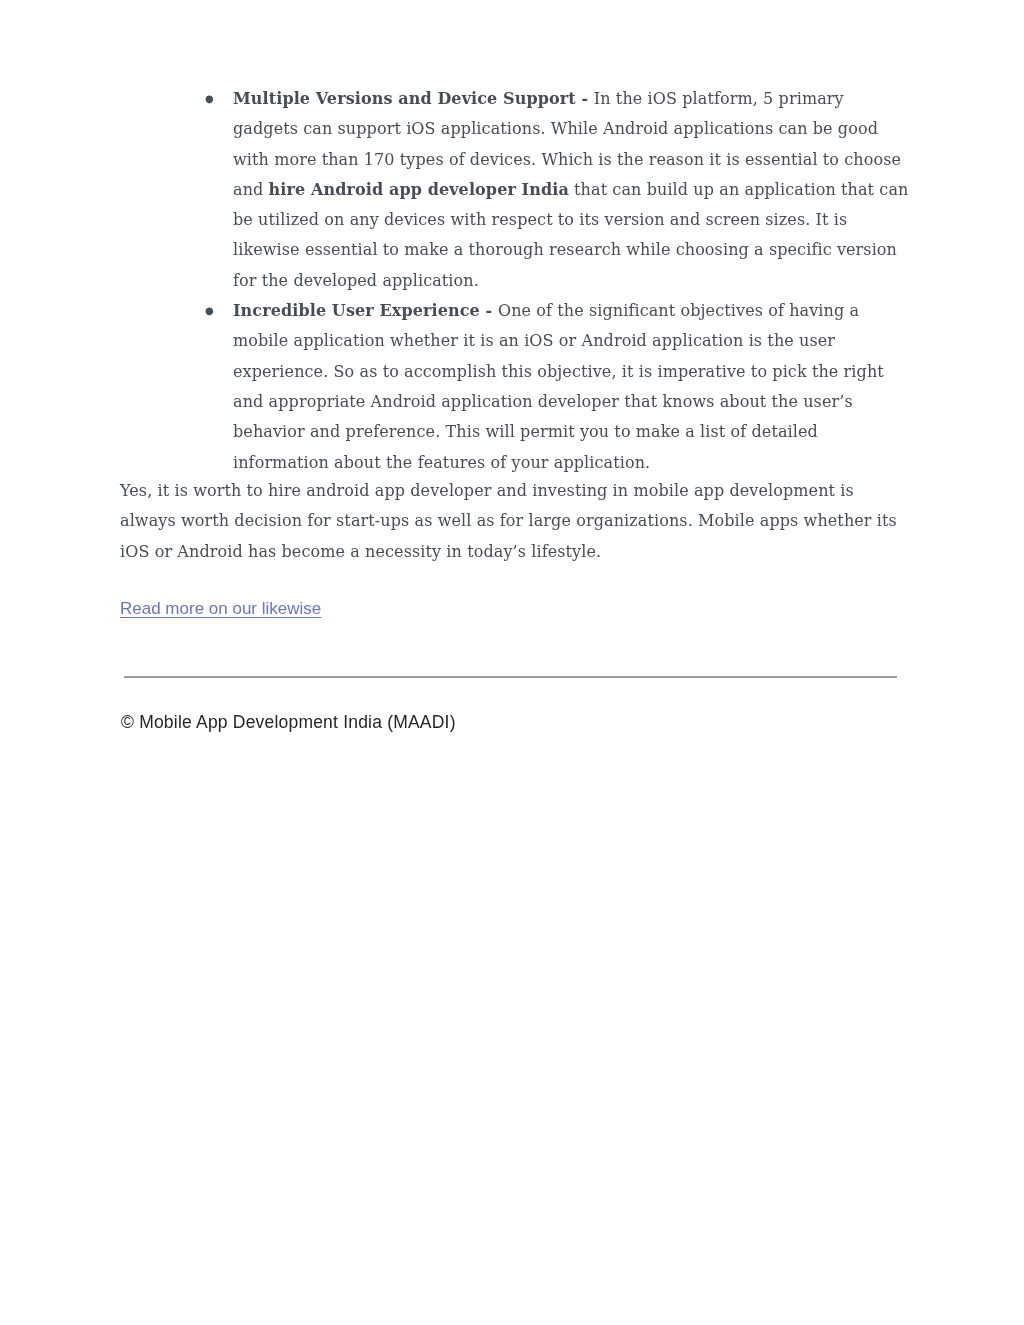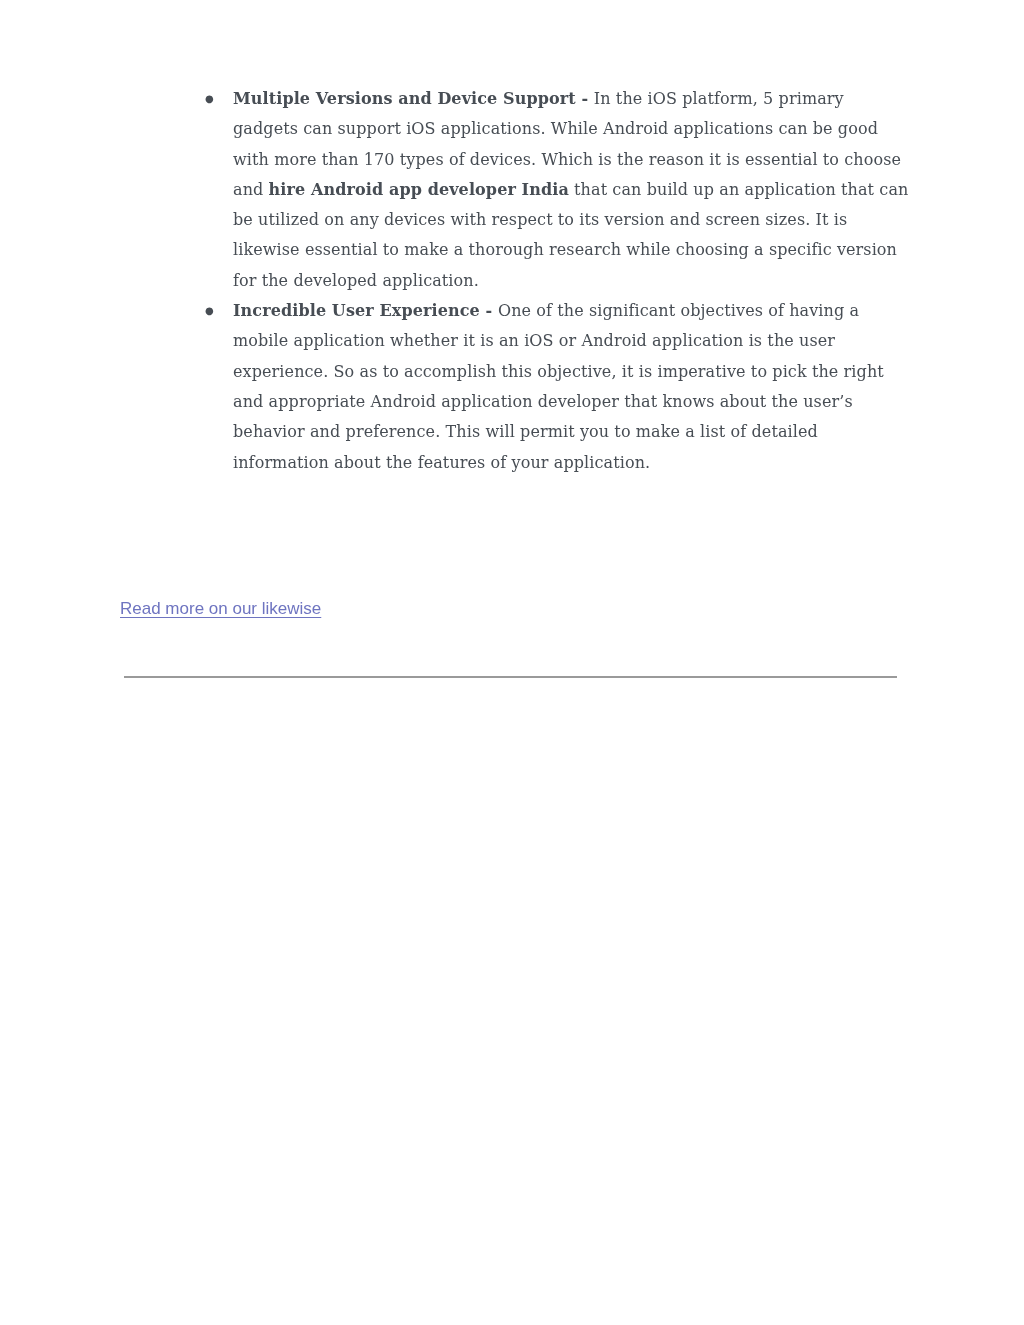--- a/index.html
+++ b/index.html
@@ -86,19 +86,21 @@
 </head>
 <body>
 
 <div class="page">
 
   <ul class="bullet-list">
     <li><span class="bold">Multiple Versions and Device Support - </span><span>In the iOS platform, 5 primary gadgets can support iOS applications. While Android applications can be good with more than 170 types of devices. Which is the reason it is essential to choose and </span><span class="bold">hire Android app developer India</span><span> that can build up an application that can be utilized on any devices with respect to its version and screen sizes. It is likewise essential to make a thorough research while choosing a specific version for the developed application.</span></li>
     <li><span class="bold">Incredible User Experience - </span><span>One of the significant objectives of having a mobile application whether it is an iOS or Android application is the user experience. So as to accomplish this objective, it is imperative to pick the right and appropriate Android application developer that knows about the user’s behavior and preference. This will permit you to make a list of detailed information about the features of your application.</span></li>
   </ul>
 
+  <p class="body-paragraph">Yes, it is worth to hire android app developer and investing in mobile app development is always worth decision for start-ups as well as for large organizations. Mobile apps whether its iOS or Android has become a necessity in today’s lifestyle.</p>
 
   <a class="read-more-link" href="#">Read more on our likewise</a>
 
   <hr class="divider">
 
+  <p class="copyright">© Mobile App Development India (MAADI)</p>
 
 </div>
 
 </body></html>

